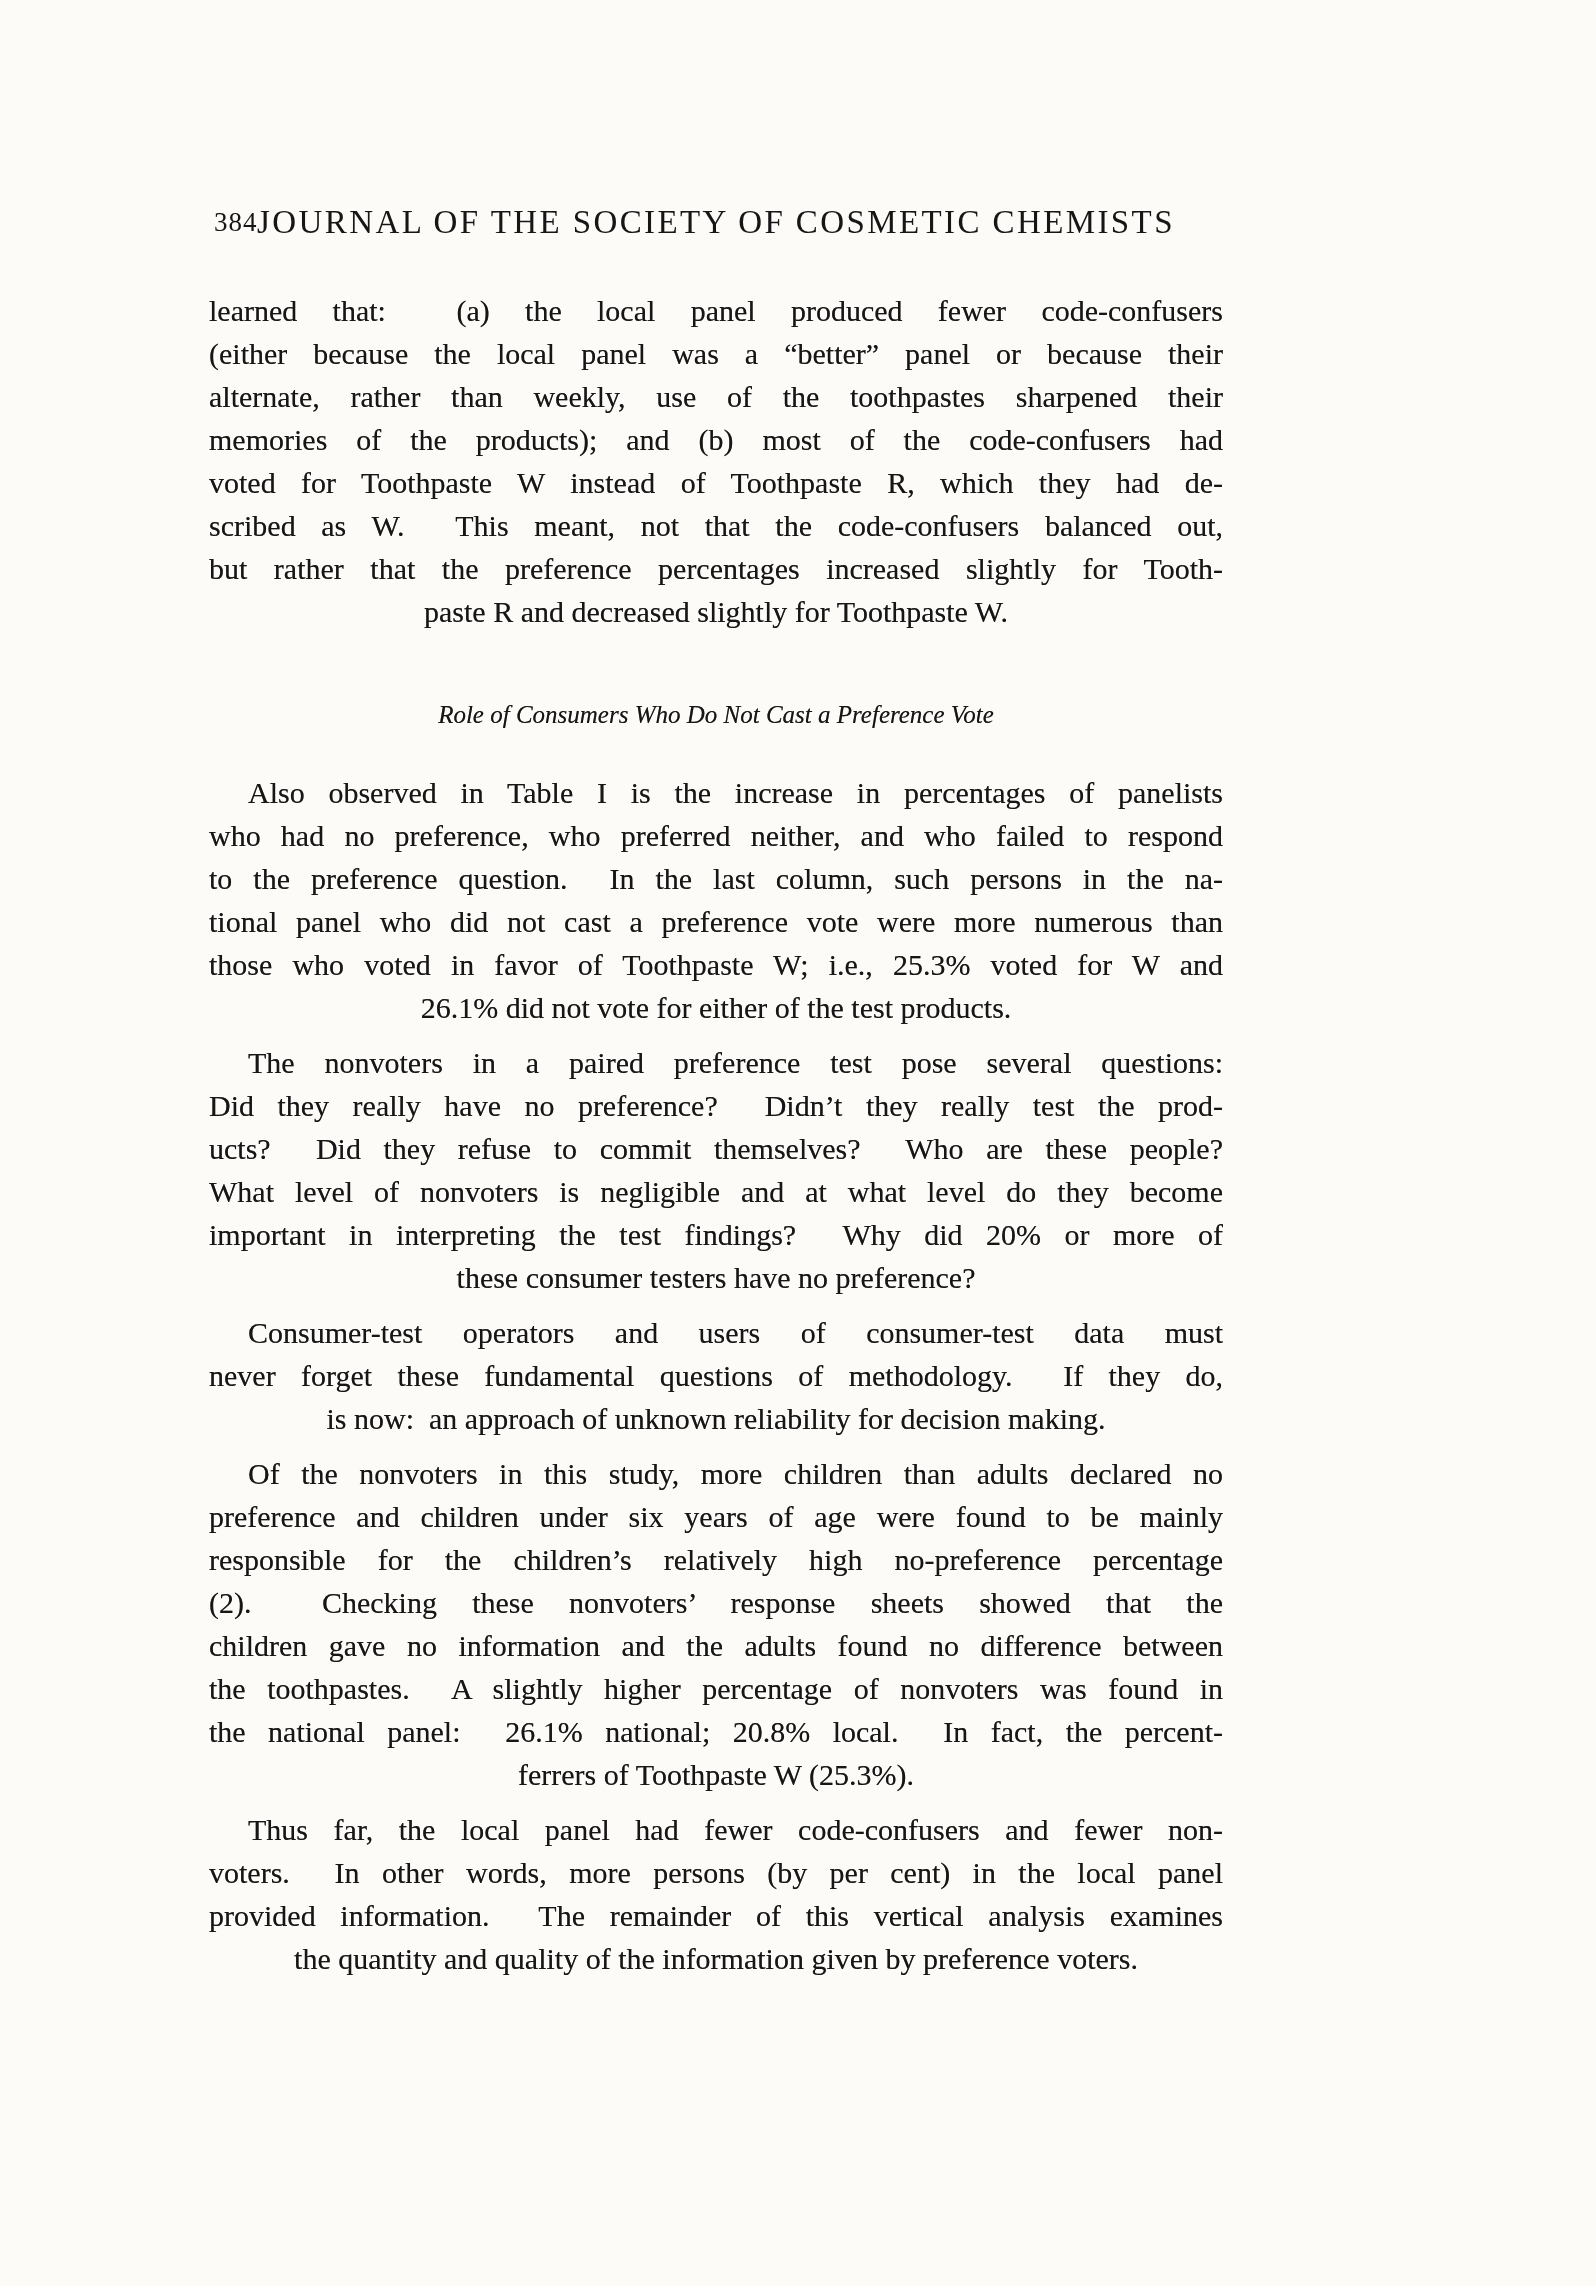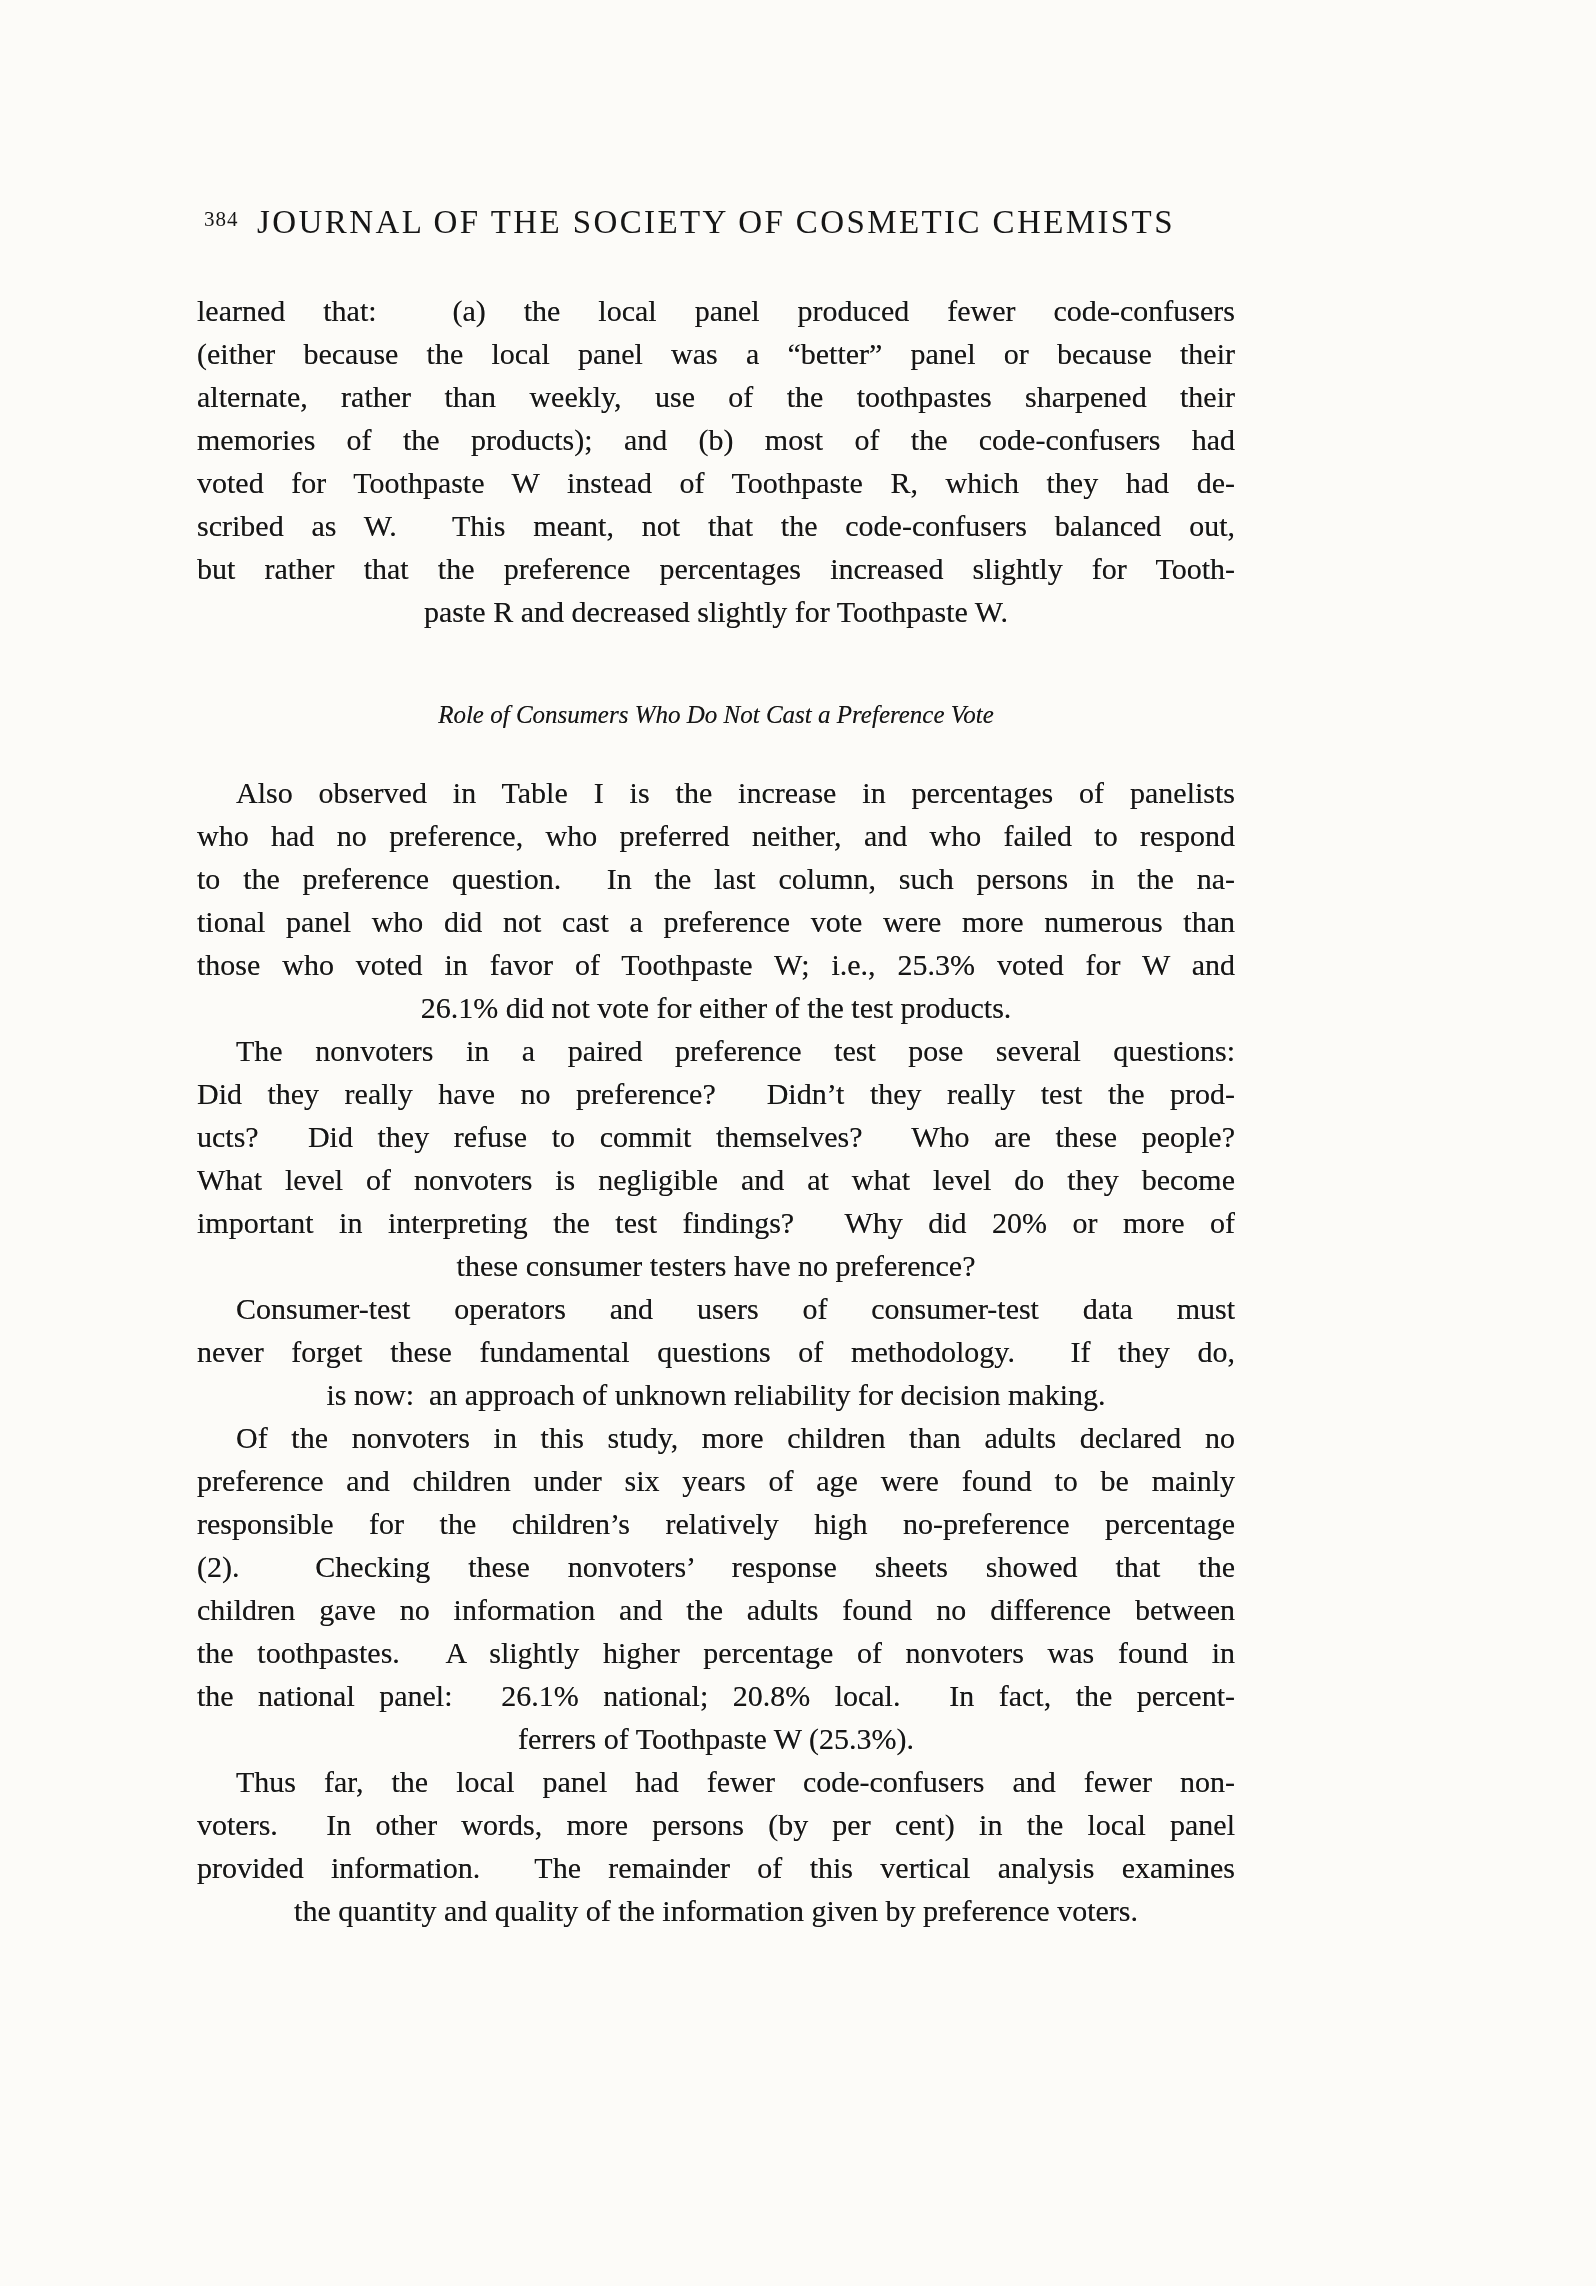--- a/index.html
+++ b/index.html
@@ -22,37 +22,37 @@
     top: 204px;
     width: 1038px;
   }
   .page-header {
     position: relative;
     height: 33px;
     margin-bottom: 52px;
   }
   .page-num {
     position: absolute;
-    left: 7px;
+    left: 17px;
     top: 2.9px;
-    font-size: 21px;
+    font-size: 27px;
     letter-spacing: 1px;
   }
   .journal-title {
     display: block;
     text-align: center;
     font-size: 33px;
     letter-spacing: 2.4px;
     white-space: nowrap;
   }
   .body-text {
     font-size: 30px;
     line-height: 43px;
   }
-  .paragraph { margin: 0; }
+  .paragraph { margin: 12px; }
   .line {
     height: 43px;
     line-height: 43px;
     overflow: hidden;
     text-align: justify;
     white-space: pre-wrap;
     text-shadow: 0 0 0.5px rgba(10,10,10,0.55);
   }
   .line::after {
     content: "";

